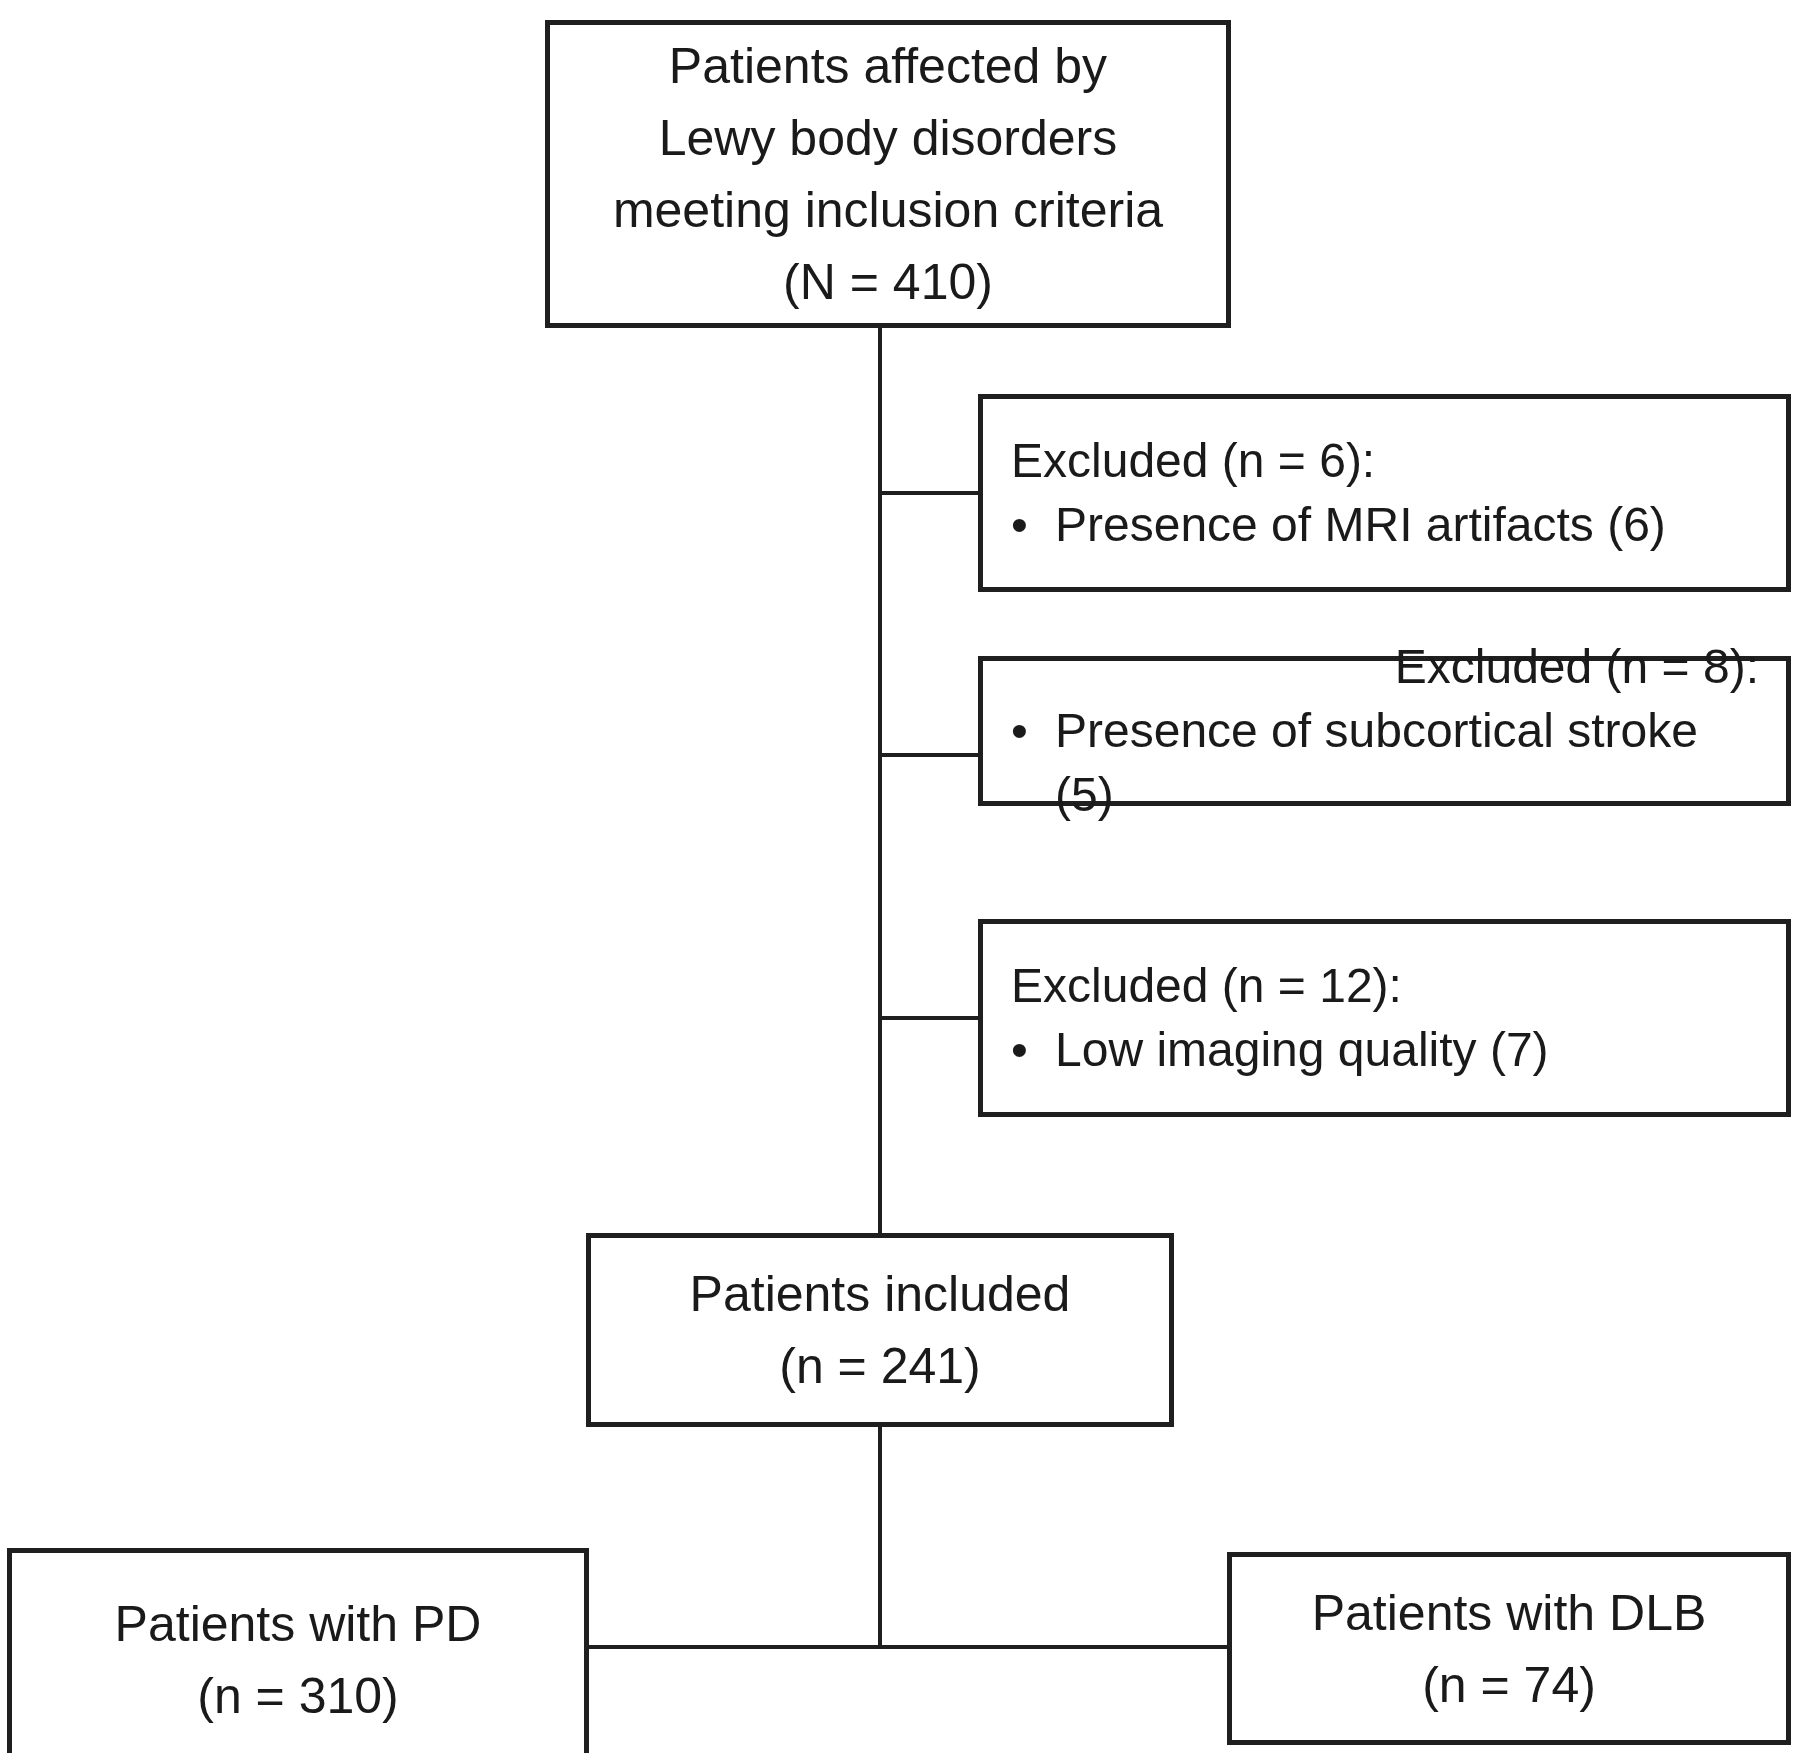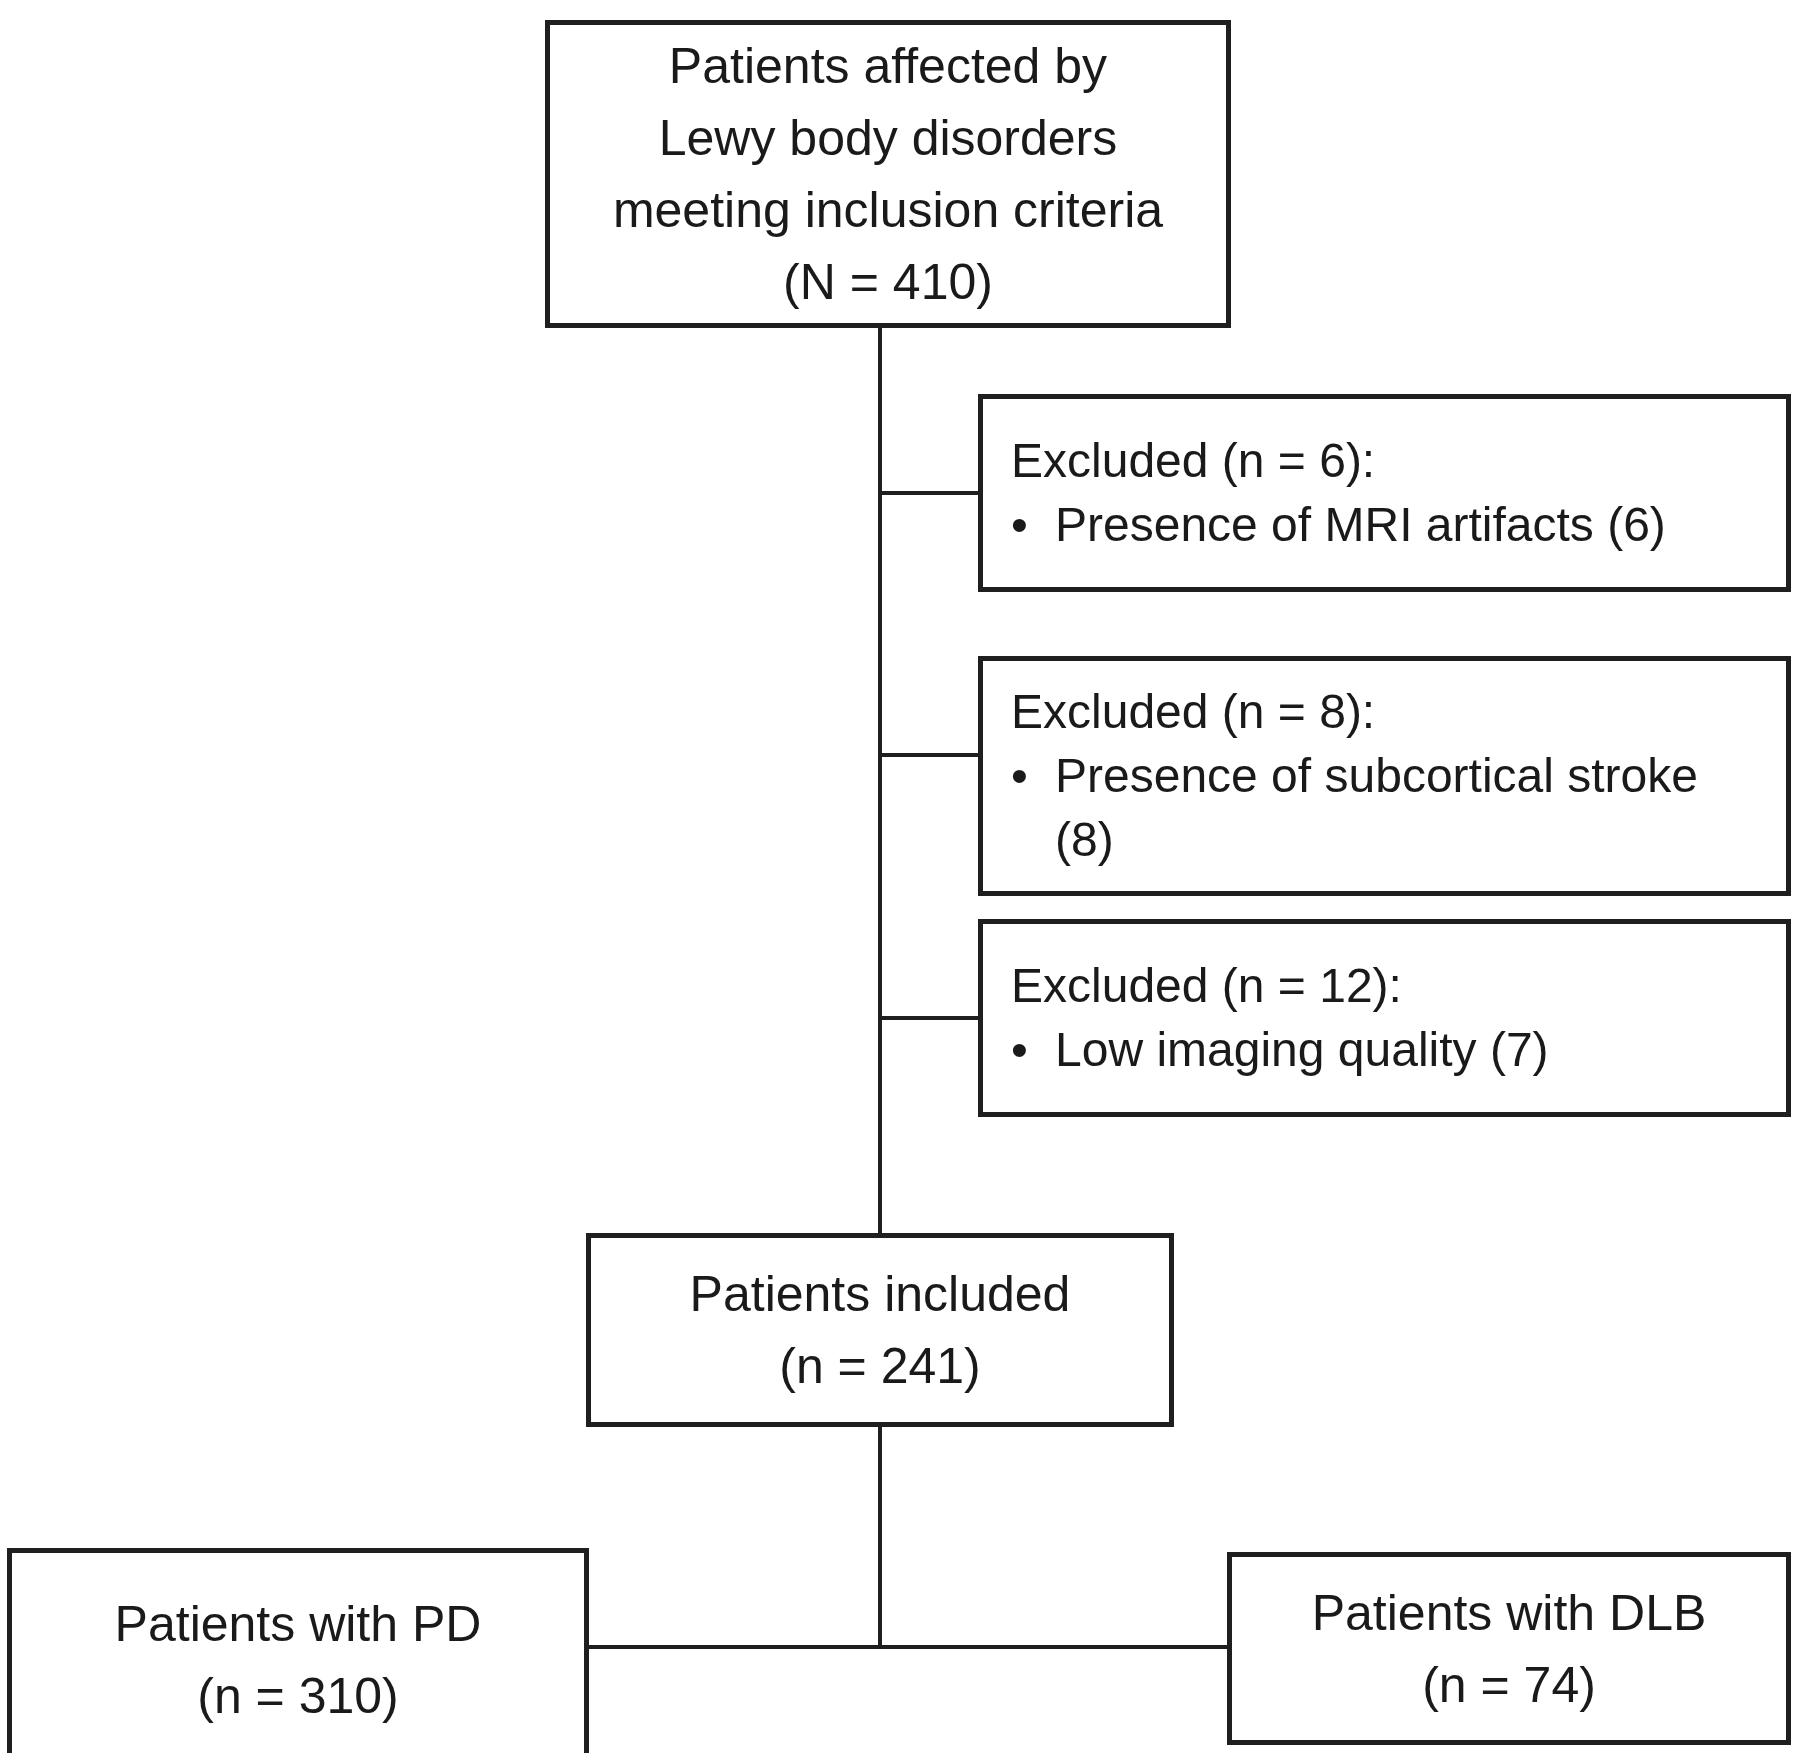--- a/index.html
+++ b/index.html
@@ -67,21 +67,21 @@
   .vline, .hline {
     position: absolute;
     background: #1f1f1f;
   }
   .vline { width: 4px; }
   .hline { height: 4px; }
 
   
   #node-top       { left: 545px;  top: 20px;    width: 686px; height: 308px; }
   #node-excl-1    { left: 978px;  top: 394px;  width: 813px; height: 198px; }
-  #node-excl-2    { left: 978px;  top: 656px;  width: 813px; height: 240px; }
+  #node-excl-2    { left: 978px;  top: 656px;  width: 813px; height: 150px; align-items: flex-end; }
   #node-excl-3    { left: 978px;  top: 919px;  width: 813px; height: 198px; }
   #node-included  { left: 586px;  top: 1233px; width: 588px; height: 194px; }
   #node-pd        { left: 7px;    top: 1548px; width: 582px; height: 224px; }
   #node-dlb       { left: 1227px; top: 1552px; width: 564px; height: 193px; }
 
   #spine-top      { left: 878px;  top: 316px;  height: 917px; }
   #conn-excl-1    { left: 878px;  top: 491px;  width: 100px; }
   #conn-excl-2    { left: 878px;  top: 753px;  width: 100px; }
   #conn-excl-3    { left: 878px;  top: 1016px; width: 100px; }
   #spine-bottom   { left: 878px;  top: 1427px; height: 222px; }
@@ -111,21 +111,21 @@
     <div class="bullet-row">
       <span class="bullet-char">•</span>
       <span class="bullet-text">Presence of MRI artifacts (6)</span>
     </div>
   </div>
 
   <div class="box excl" id="node-excl-2">
     <div class="excl-header">Excluded (n = 8):</div>
     <div class="bullet-row">
       <span class="bullet-char">•</span>
-      <span class="bullet-text">Presence of subcortical stroke (8)</span>
+      <span class="bullet-text">Presence of subcortical stroke (5)</span>
     </div>
   </div>
 
   <div class="box excl" id="node-excl-3">
     <div class="excl-header">Excluded (n = 12):</div>
     <div class="bullet-row">
       <span class="bullet-char">•</span>
       <span class="bullet-text">Low imaging quality (7)</span>
     </div>
   </div>

